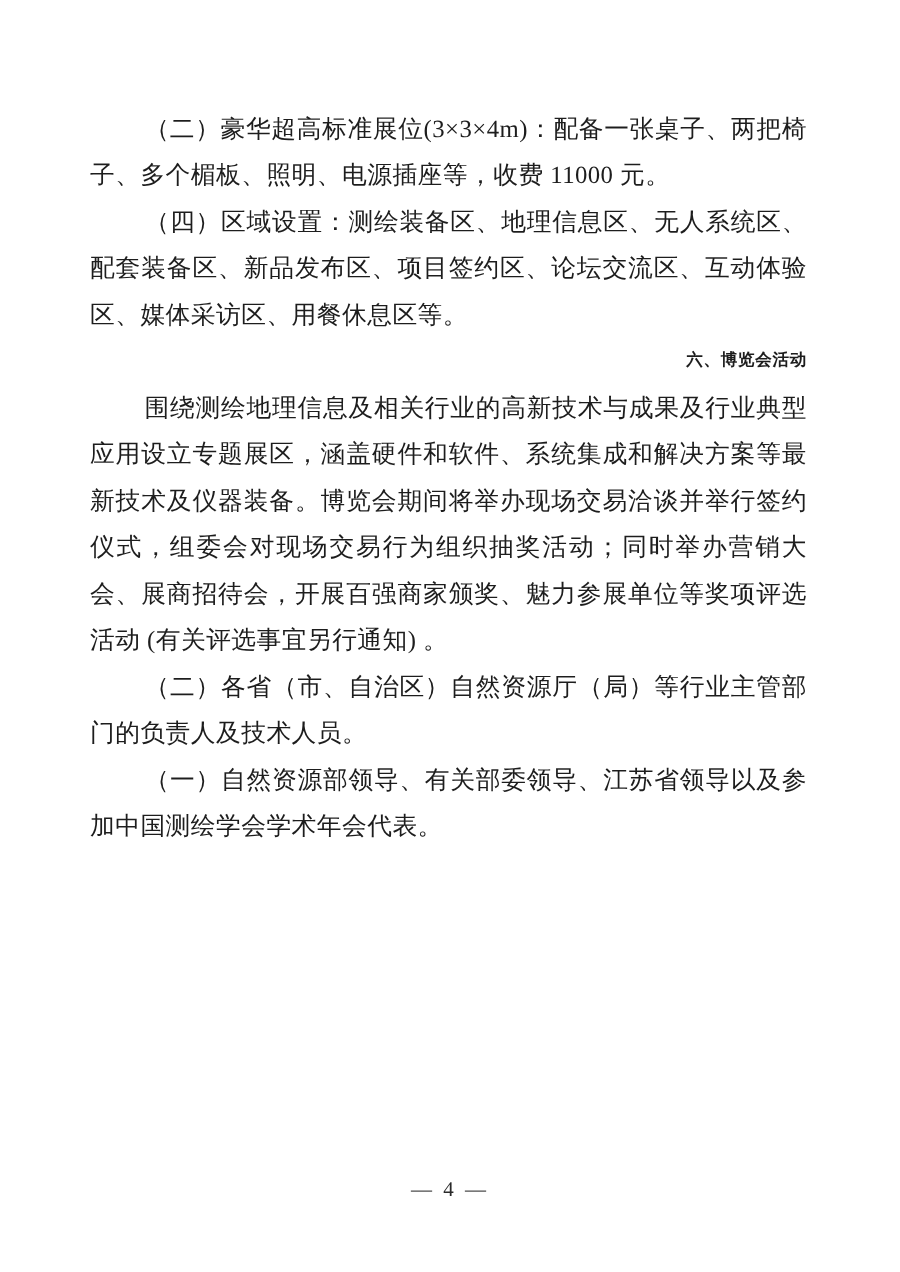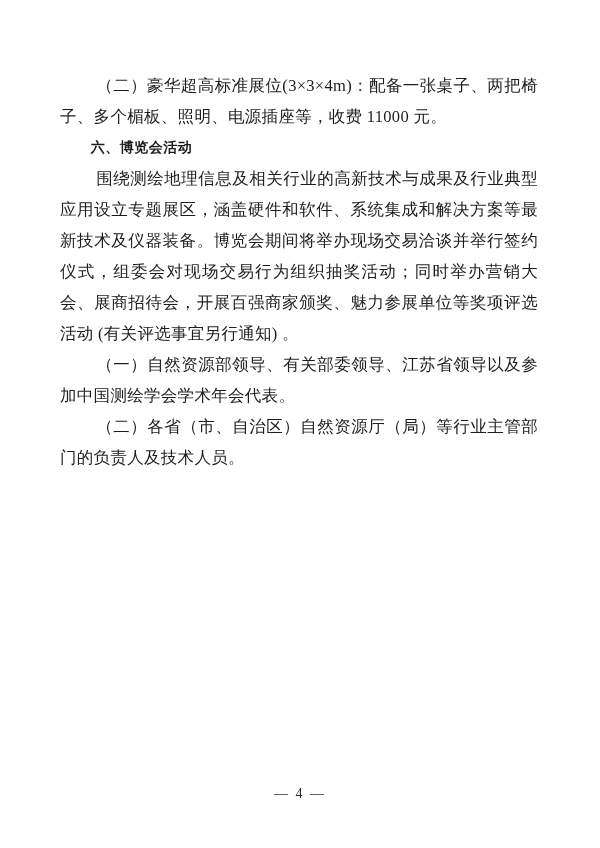--- a/index.html
+++ b/index.html
@@ -28,23 +28,23 @@
     font-size: 16.5px;
     line-height: 31px;
     text-align: justify;
     text-indent: 2.2em;
     letter-spacing: 0.3px;
     word-break: break-all;
   }
   .content p.heading {
     font-family: "Liberation Sans", "DejaVu Sans", sans-serif;
     font-weight: 700;
-    font-size: 14px;
+    font-size: 11px;
     letter-spacing: 0.5px;
-    text-align: left;
+    text-align: right;
   }
   .content p.justify-last {
     text-align-last: justify;
   }
   .footer {
     position: absolute;
     left: 0;
     right: 0;
     bottom: 46px;
     text-align: center;
@@ -53,19 +53,20 @@
     color: #2a2a2a;
     font-family: "Liberation Serif", "DejaVu Serif", serif;
   }
 </style>
 </head>
 <body>
 
 <div class="page">
   <div class="content">
     <p>（二）豪华超高标准展位(3×3×4m)：配备一张桌子、两把椅子、多个楣板、照明、电源插座等，收费 11000 元。</p>
+    <p>（四）区域设置：测绘装备区、地理信息区、无人系统区、配套装备区、新品发布区、项目签约区、论坛交流区、互动体验区、媒体采访区、用餐休息区等。</p>
     <p class="heading">六、博览会活动</p>
     <p>围绕测绘地理信息及相关行业的高新技术与成果及行业典型应用设立专题展区，涵盖硬件和软件、系统集成和解决方案等最新技术及仪器装备。博览会期间将举办现场交易洽谈并举行签约仪式，组委会对现场交易行为组织抽奖活动；同时举办营销大会、展商招待会，开展百强商家颁奖、魅力参展单位等奖项评选活动 (有关评选事宜另行通知) 。</p>
+    <p>（二）各省（市、自治区）自然资源厅（局）等行业主管部门的负责人及技术人员。</p>
     <p>（一）自然资源部领导、有关部委领导、江苏省领导以及参加中国测绘学会学术年会代表。</p>
-    <p>（二）各省（市、自治区）自然资源厅（局）等行业主管部门的负责人及技术人员。</p>
   </div>
   <div class="footer">— 4 —</div>
 </div>
 
 </body></html>

